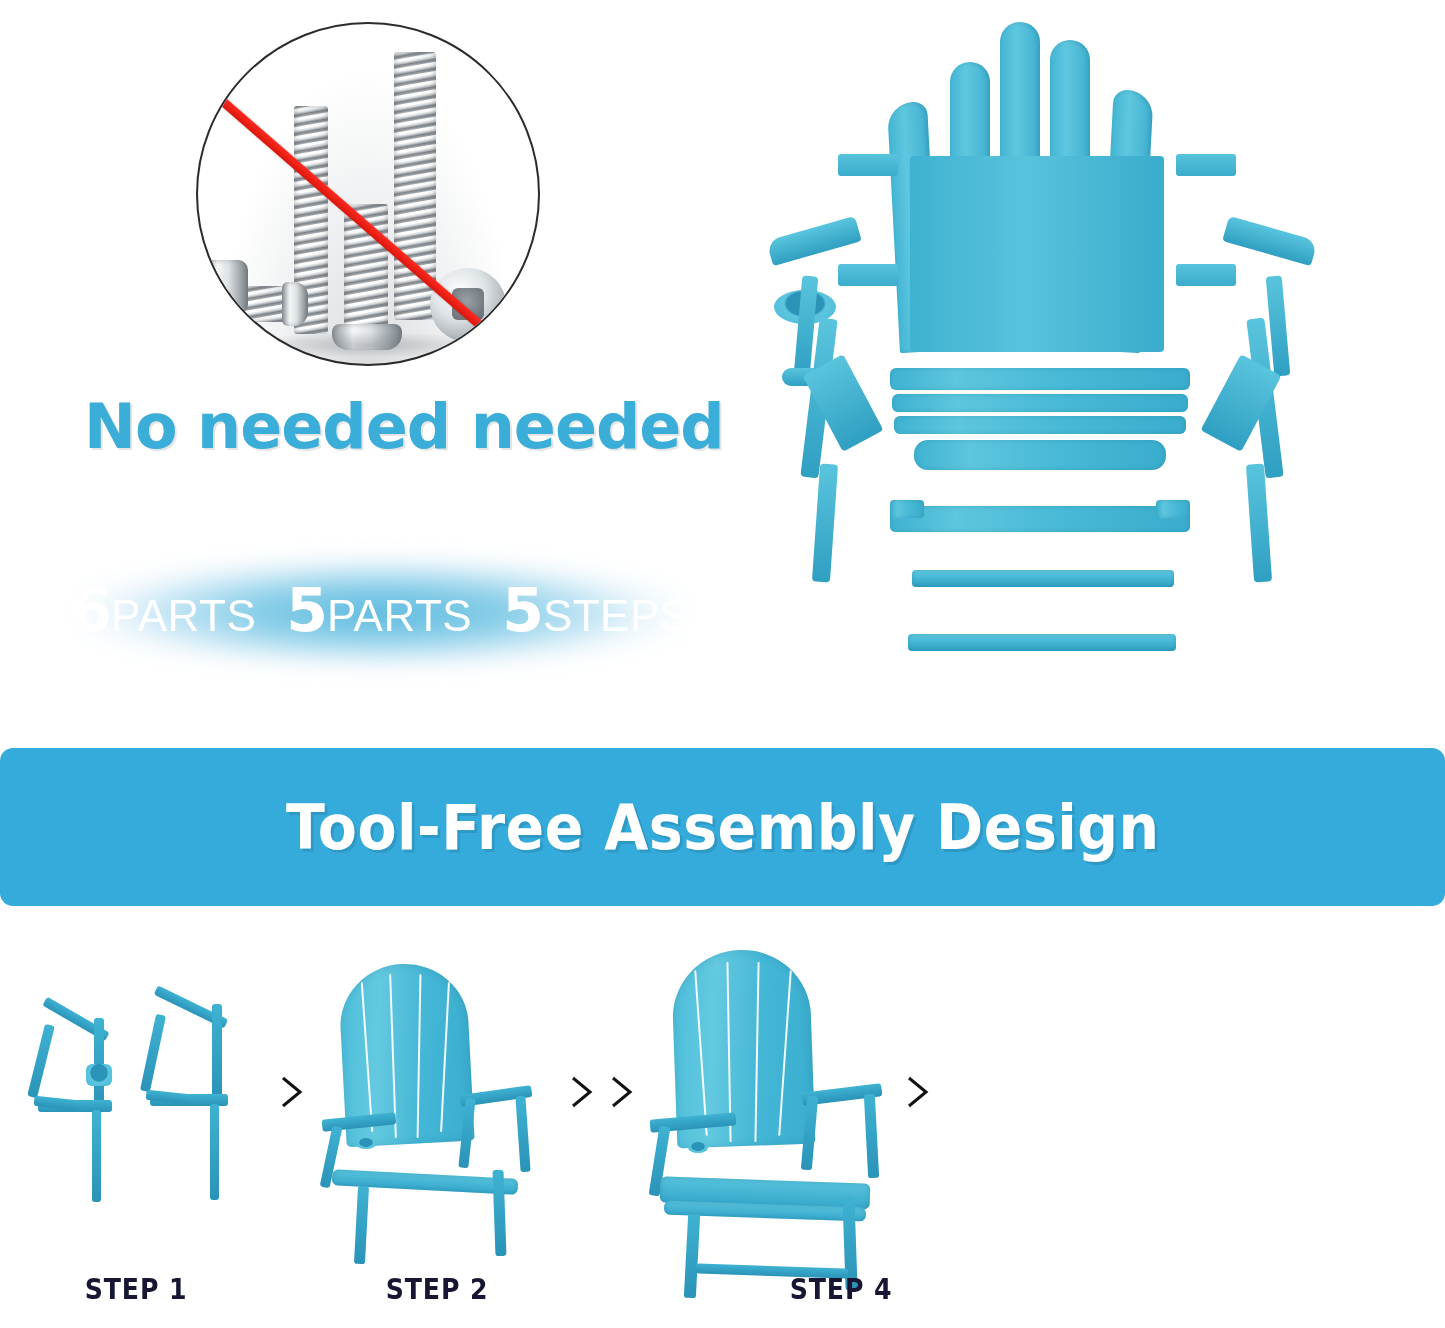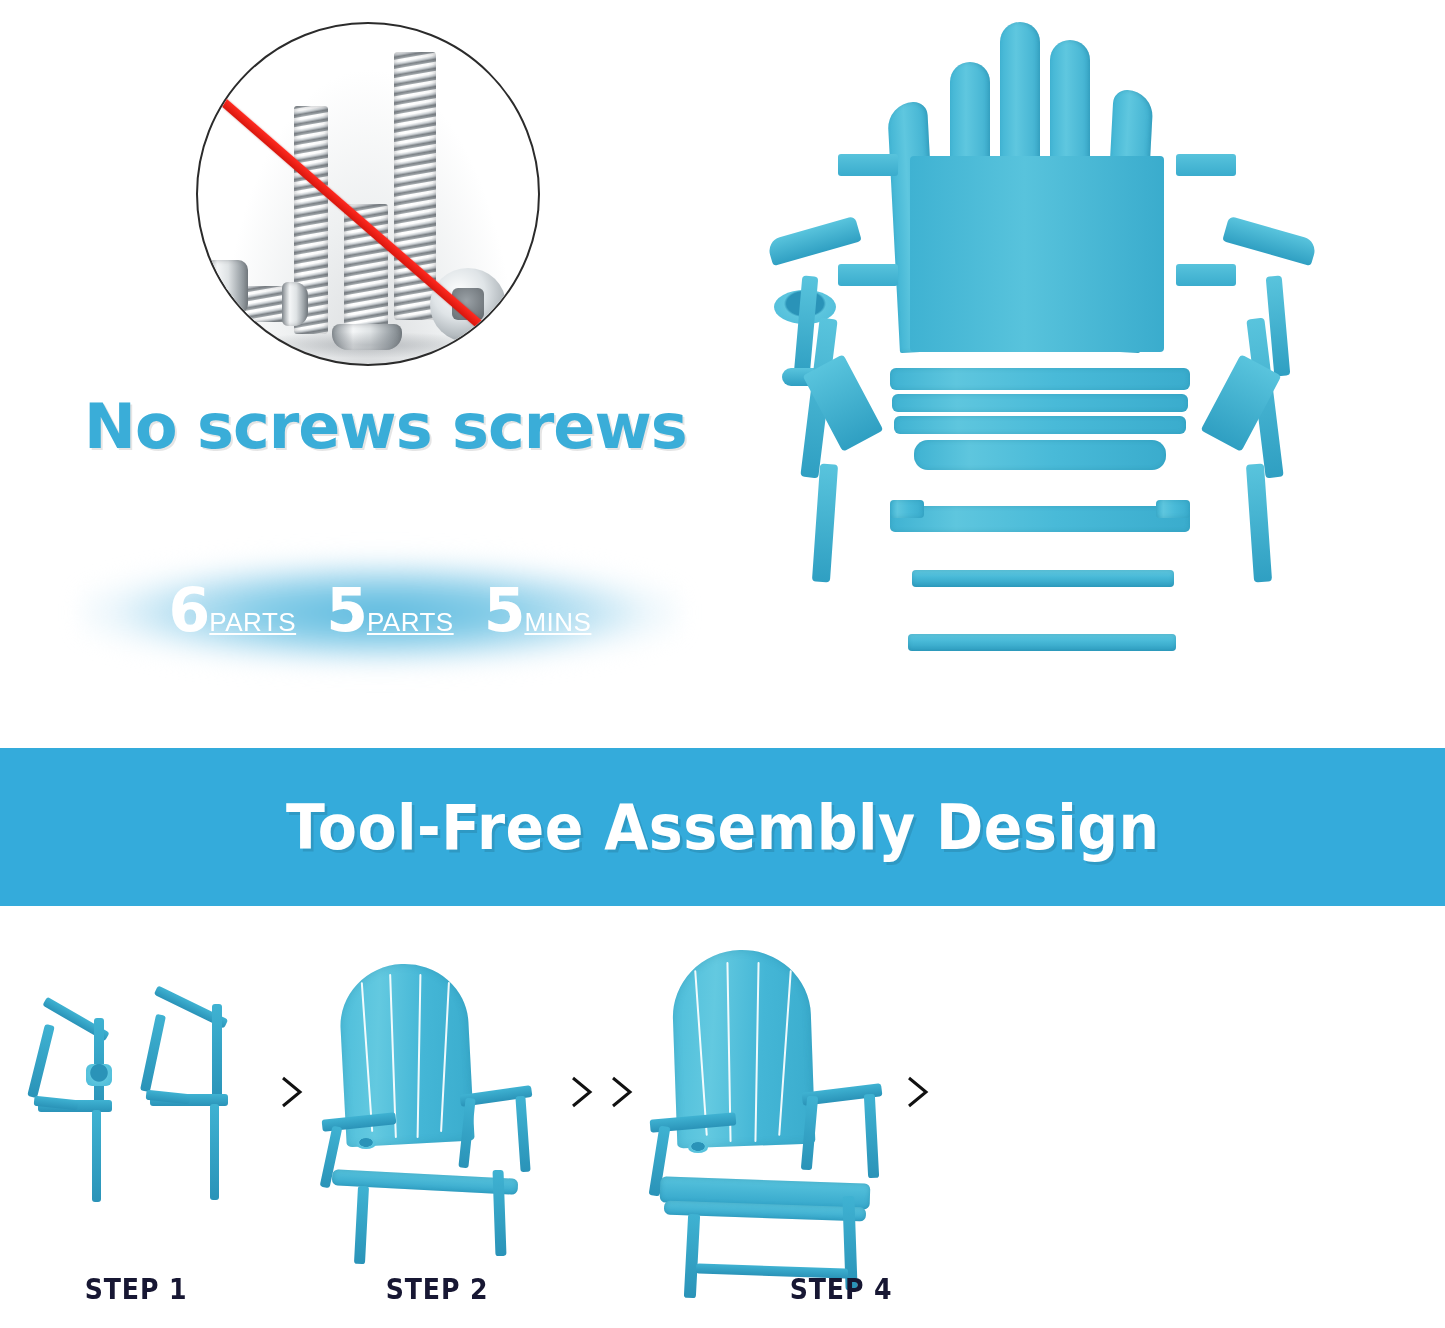--- a/index.html
+++ b/index.html
@@ -66,22 +66,22 @@
         #5cb9de 0%, #86cde8 36%, #bfe3f3 60%, rgba(226,242,250,.55) 78%, rgba(255,255,255,0) 94%);
     filter:blur(10px);
   }
   .stats-row{
     position:absolute;inset:0;display:flex;align-items:center;justify-content:center;
     gap:30px;color:#ffffff;
   }
   .stat{display:flex;align-items:baseline;}
   .stat .num{font-size:60px;font-weight:bold;line-height:1;letter-spacing:-1px;
     font-family:"DejaVu Sans", sans-serif;}
-  .stat .unit{font-size:26px;font-weight:normal;letter-spacing:.5px;
-    font-family:"Liberation Sans", sans-serif;text-decoration:underline;}
+  .stat .unit{font-size:44px;font-weight:normal;letter-spacing:.5px;
+    font-family:"Liberation Sans", sans-serif;}
 
   
   .parts{position:absolute;left:762px;top:0px;width:560px;height:700px;}
   .slat{
     background:linear-gradient(90deg,#3fb2d2 0%,#5ec6de 22%,#49bad8 55%,#3aaccd 100%);
     box-shadow:inset 0 0 5px rgba(20,110,140,.25);
   }
   .backrest{position:absolute;left:130px;top:2px;width:290px;height:350px;}
   .bk-slat{
     position:absolute;bottom:0;width:40px;
@@ -106,21 +106,21 @@
   }
   .rail{
     position:absolute;height:17px;border-radius:4px;
     background:linear-gradient(180deg,#62c8df 0%,#49bad8 40%,#2f9fc2 100%);
     box-shadow:inset 0 0 4px rgba(20,110,140,.3);
   }
 
   
   .banner{
     position:absolute;left:0;top:748px;width:1445px;height:158px;
-    background:#34abdb;display:flex;align-items:center;justify-content:center;
+    background:#34abdb;display:flex;align-items:center;justify-content:center;border-radius:13px;
   }
   .banner-text{
     color:#ffffff;font-size:62px;font-weight:bold;letter-spacing:.5px;
     font-family:"DejaVu Sans", sans-serif;
     text-shadow:3px 3px 0 rgba(0,0,0,.10);
     transform:scaleX(.92);
   }
 
   
   .steps{
@@ -185,36 +185,36 @@
 
     <div class="bolt" style="left:232px;top:244px;width:76px;height:74px;border-radius:50%;
       background:radial-gradient(circle at 38% 32%,#fdfefe 0%,#dfe4e7 38%,#a7aeb3 72%,#7d858a 100%);">
       <div style="position:absolute;left:22px;top:20px;width:32px;height:32px;border-radius:6px;
         background:radial-gradient(circle at 45% 40%,#9aa1a6,#63696e);"></div>
     </div>
     <div class="shadow-blob"></div>
     <div class="redline"></div>
   </div>
 
-  <div class="headline">No screws screws</div>
+  <div class="headline">No needed needed</div>
 
   <div class="stats-wrap">
     <div class="stats-glow"></div>
     <div class="stats-row">
       <div class="stat">
         <span class="num">6</span>
         <span class="unit">PARTS</span>
       </div>
       <div class="stat">
         <span class="num">5</span>
         <span class="unit">PARTS</span>
       </div>
       <div class="stat">
         <span class="num">5</span>
-        <span class="unit">MINS</span>
+        <span class="unit">STEPS</span>
       </div>
     </div>
   </div>
 
   <div class="parts">
 
     <div class="backrest">
       <div class="bk-slat" style="left:8px;height:250px;border-radius:26px 14px 2px 2px;transform:rotate(-3deg);transform-origin:bottom center;"></div>
       <div class="bk-slat" style="left:58px;height:290px;"></div>
       <div class="bk-slat" style="left:108px;height:330px;"></div>

